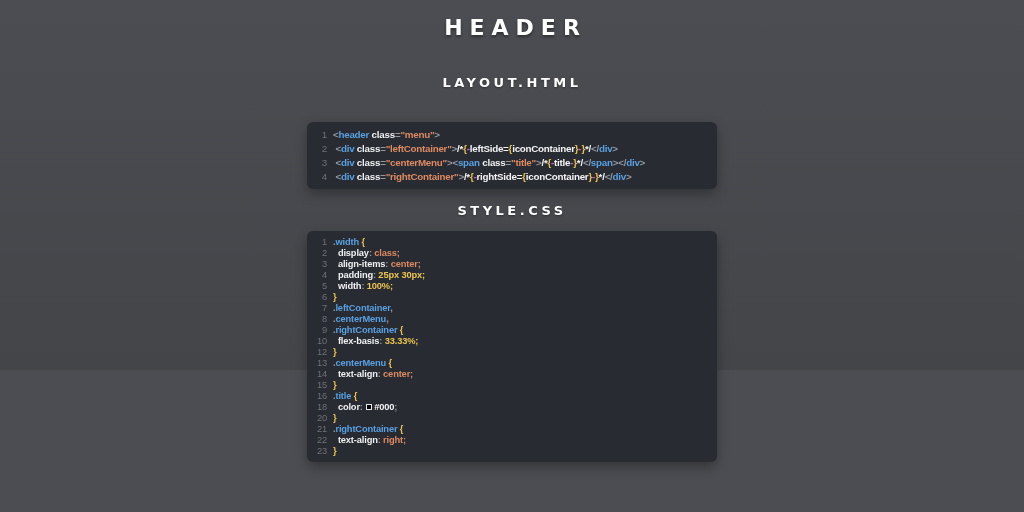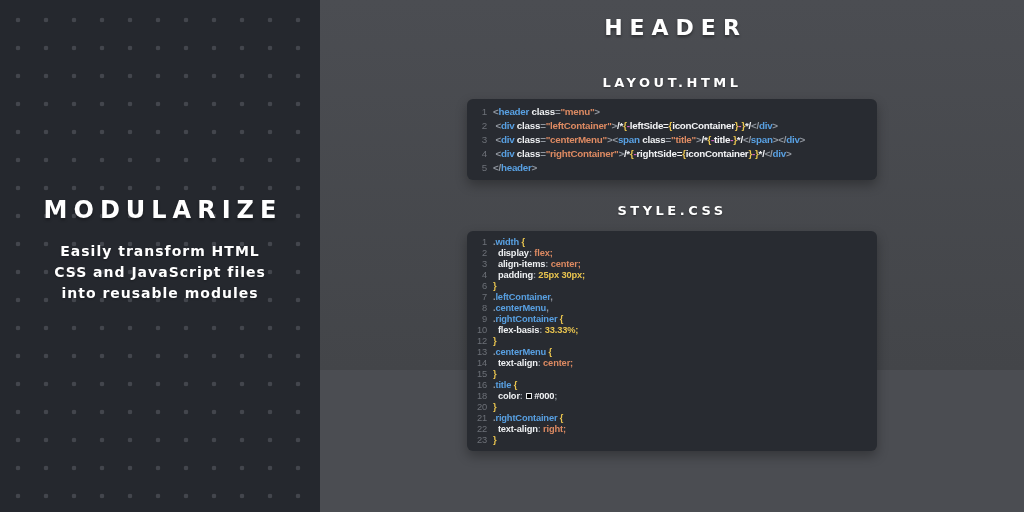--- a/index.html
+++ b/index.html
@@ -57,22 +57,22 @@
   .file-label {
     font-family: "DejaVu Sans", sans-serif;
     color: var(--white, #fff);
     font-size: 13px; font-weight: 800;
     letter-spacing: 3.5px; margin-right: -3.5px;
     line-height: 16px;
     text-shadow: 0 1px 2px rgba(0,0,0,0.35);
     text-align: center;
   }
   .section { display: flex; flex-direction: column; align-items: center; }
-  .section-html .file-label { margin: 32px 0 8px; }
-  .section-css  .file-label { margin: 23px 0 12px; }
+  .section-html .file-label { margin: 32px 0 31px; }
+  .section-css  .file-label { margin: 14px 0 12px; }
 
   
   .code-block {
     width: 410px;
     background: var(--code-bg, #282b31);
     border-radius: 6px;
     box-shadow: 0 5px 12px rgba(0,0,0,0.3);
     padding: 6px 9px 5px;
     overflow: hidden;
     text-align: left;
@@ -98,52 +98,42 @@
     display: inline-block; width: 6px; height: 6px;
     border: 1px solid #e9eaec; background: #000;
     margin: 0 2px 0 1px;
   }
 </style>
 </head>
 <body>
 
 <div class="canvas">
 
-  <aside class="left-panel">
-    <div class="brand">
-      <h1 class="brand-title">MODULARIZE</h1>
-      <p class="brand-tagline">
-        <span class="tagline-line">Easily transform HTML</span>
-        <span class="tagline-line">CSS and JavaScript files</span>
-        <span class="tagline-line">into reusable modules</span>
-      </p>
-    </div>
-  </aside>
 
   <main class="right-panel">
     <h2 class="main-title">HEADER</h2>
 
     <section class="section section-html">
       <h3 class="file-label">LAYOUT.HTML</h3>
       <div class="code-block code-html">
           <div class="code-line"><span class="ln">1</span><span class="tk-pun">&lt;</span><span class="tk-tag">header</span><span class="tk-plain"> </span><span class="tk-attr">class</span><span class="tk-pun">=</span><span class="tk-str">"menu"</span><span class="tk-pun">&gt;</span></div>
           <div class="code-line"><span class="ln">2</span><span class="tk-plain"> </span><span class="tk-pun">&lt;</span><span class="tk-tag">div</span><span class="tk-plain"> </span><span class="tk-attr">class</span><span class="tk-pun">=</span><span class="tk-str">"leftContainer"</span><span class="tk-pun">&gt;</span><span class="tk-tpl">/*</span><span class="tk-brace">{</span><span class="tk-dash">-</span><span class="tk-tpl">leftSide=</span><span class="tk-brace">{</span><span class="tk-tpl">iconContainer</span><span class="tk-brace">}</span><span class="tk-dash">-</span><span class="tk-brace">}</span><span class="tk-tpl">*/</span><span class="tk-pun">&lt;/</span><span class="tk-tag">div</span><span class="tk-pun">&gt;</span></div>
           <div class="code-line"><span class="ln">3</span><span class="tk-plain"> </span><span class="tk-pun">&lt;</span><span class="tk-tag">div</span><span class="tk-plain"> </span><span class="tk-attr">class</span><span class="tk-pun">=</span><span class="tk-str">"centerMenu"</span><span class="tk-pun">&gt;</span><span class="tk-pun">&lt;</span><span class="tk-tag">span</span><span class="tk-plain"> </span><span class="tk-attr">class</span><span class="tk-pun">=</span><span class="tk-str">"title"</span><span class="tk-pun">&gt;</span><span class="tk-tpl">/*</span><span class="tk-brace">{</span><span class="tk-dash">-</span><span class="tk-tpl">title</span><span class="tk-dash">-</span><span class="tk-brace">}</span><span class="tk-tpl">*/</span><span class="tk-pun">&lt;/</span><span class="tk-tag">span</span><span class="tk-pun">&gt;</span><span class="tk-pun">&lt;/</span><span class="tk-tag">div</span><span class="tk-pun">&gt;</span></div>
           <div class="code-line"><span class="ln">4</span><span class="tk-plain"> </span><span class="tk-pun">&lt;</span><span class="tk-tag">div</span><span class="tk-plain"> </span><span class="tk-attr">class</span><span class="tk-pun">=</span><span class="tk-str">"rightContainer"</span><span class="tk-pun">&gt;</span><span class="tk-tpl">/*</span><span class="tk-brace">{</span><span class="tk-dash">-</span><span class="tk-tpl">rightSide=</span><span class="tk-brace">{</span><span class="tk-tpl">iconContainer</span><span class="tk-brace">}</span><span class="tk-dash">-</span><span class="tk-brace">}</span><span class="tk-tpl">*/</span><span class="tk-pun">&lt;/</span><span class="tk-tag">div</span><span class="tk-pun">&gt;</span></div>
-          <div class="code-line"><span class="ln">5</span><span class="tk-pun">&lt;/</span><span class="tk-tag">header</span><span class="tk-pun">&gt;</span></div>
         </div>
     </section>
 
     <section class="section section-css">
       <h3 class="file-label">STYLE.CSS</h3>
       <div class="code-block code-css">
           <div class="code-line"><span class="ln">1</span><span class="tk-pun">.</span><span class="tk-tag">width</span><span class="tk-plain"> </span><span class="tk-brace">{</span></div>
-          <div class="code-line"><span class="ln">2</span><span class="tk-plain">  </span><span class="tk-attr">display</span><span class="tk-pun">:</span><span class="tk-str"> flex;</span></div>
+          <div class="code-line"><span class="ln">2</span><span class="tk-plain">  </span><span class="tk-attr">display</span><span class="tk-pun">:</span><span class="tk-str"> class;</span></div>
           <div class="code-line"><span class="ln">3</span><span class="tk-plain">  </span><span class="tk-attr">align-items</span><span class="tk-pun">:</span><span class="tk-str"> center;</span></div>
           <div class="code-line"><span class="ln">4</span><span class="tk-plain">  </span><span class="tk-attr">padding</span><span class="tk-pun">:</span><span class="tk-num"> 25px 30px;</span></div>
+          <div class="code-line"><span class="ln">5</span><span class="tk-plain">  </span><span class="tk-attr">width</span><span class="tk-pun">:</span><span class="tk-num"> 100%;</span></div>
           <div class="code-line"><span class="ln">6</span><span class="tk-brace">}</span></div>
           <div class="code-line"><span class="ln">7</span><span class="tk-pun">.</span><span class="tk-tag">leftContainer</span><span class="tk-pun">,</span></div>
           <div class="code-line"><span class="ln">8</span><span class="tk-pun">.</span><span class="tk-tag">centerMenu</span><span class="tk-pun">,</span></div>
           <div class="code-line"><span class="ln">9</span><span class="tk-pun">.</span><span class="tk-tag">rightContainer</span><span class="tk-plain"> </span><span class="tk-brace">{</span></div>
           <div class="code-line"><span class="ln">10</span><span class="tk-plain">  </span><span class="tk-attr">flex-basis</span><span class="tk-pun">:</span><span class="tk-num"> 33.33%;</span></div>
           <div class="code-line"><span class="ln">12</span><span class="tk-brace">}</span></div>
           <div class="code-line"><span class="ln">13</span><span class="tk-pun">.</span><span class="tk-tag">centerMenu</span><span class="tk-plain"> </span><span class="tk-brace">{</span></div>
           <div class="code-line"><span class="ln">14</span><span class="tk-plain">  </span><span class="tk-attr">text-align</span><span class="tk-pun">:</span><span class="tk-str"> center;</span></div>
           <div class="code-line"><span class="ln">15</span><span class="tk-brace">}</span></div>
           <div class="code-line"><span class="ln">16</span><span class="tk-pun">.</span><span class="tk-tag">title</span><span class="tk-plain"> </span><span class="tk-brace">{</span></div>

